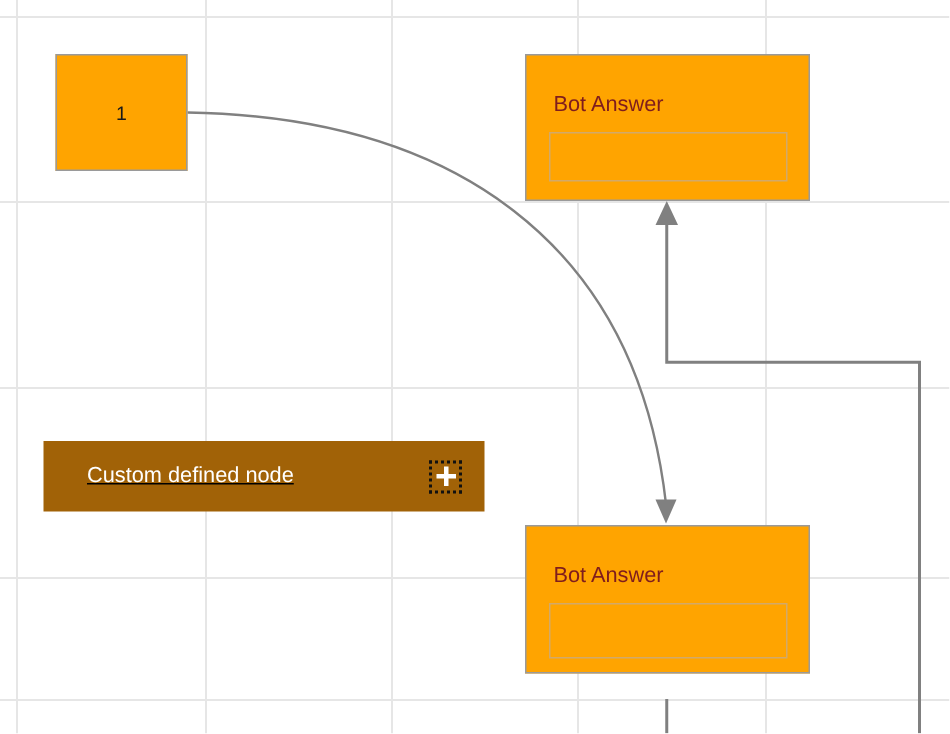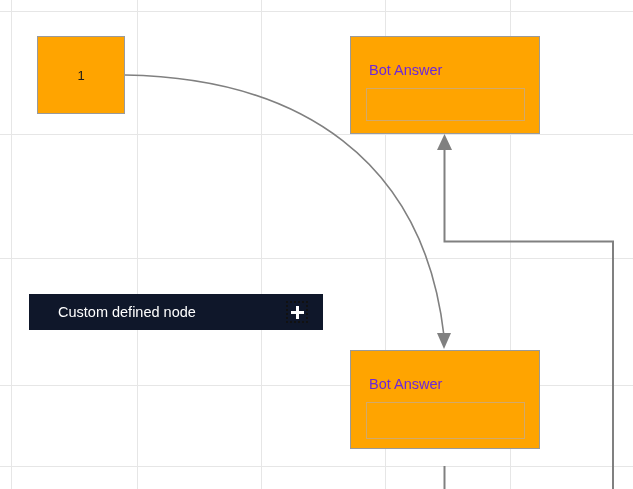--- a/index.html
+++ b/index.html
@@ -44,45 +44,46 @@
   .node-square .node-num {
     font-size: 13px;
     color: #1a1a1a;
     line-height: 1;
   }
   .node-title {
     position: absolute;
     left: 18px;
     top: 26px;
     font-size: 14.5px;
-    color: #6d28d9;
+    color: #7f1d1d;
     line-height: 1;
     white-space: nowrap;
   }
   .node-field {
     position: absolute;
     left: 15px;
     right: 14px;
     box-sizing: border-box;
     border: 1px solid #d2a96a;
     background: transparent;
   }
   #node-top .node-field { top: 51px; height: 33px; }
   #node-bottom .node-field { top: 51px; height: 37px; }
 
   #custom-node {
     position: absolute;
     left: 29px;
     top: 294px;
     width: 294px;
-    height: 36px;
-    background: #0f172a;
+    height: 47px;
+    background: #a16207;
     display: flex;
     align-items: center;
     box-sizing: border-box;
+    text-decoration: underline;
   }
   #custom-node .custom-label {
     margin-left: 29px;
     font-size: 14.5px;
     color: #ffffff;
     line-height: 1;
     white-space: nowrap;
   }
   #custom-node .plus-box {
     position: absolute;

